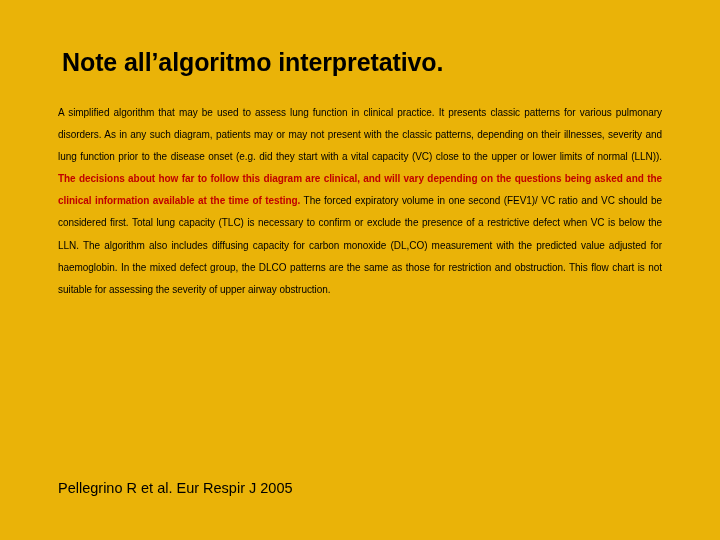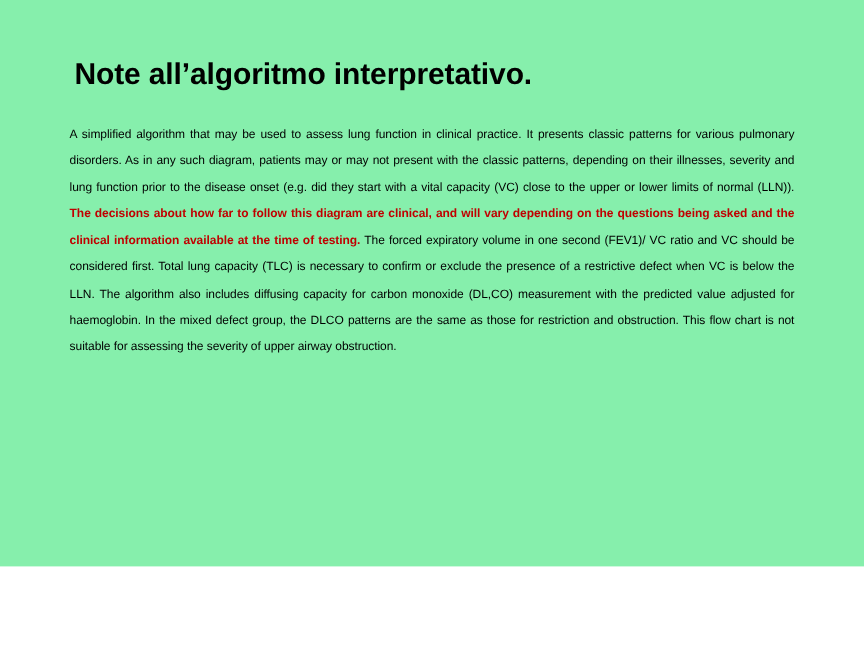--- a/index.html
+++ b/index.html
@@ -10,22 +10,22 @@
   body {
     width: 720px;
     height: 540px;
     background: #ffffff;
     font-family: "Liberation Sans", sans-serif;
     overflow: hidden;
   }
   .slide {
     position: relative;
     width: 720px;
-    height: 472px;
-    background: #86efac;
+    height: 540px;
+    background: #eab308;
     box-sizing: border-box;
   }
   .slide-title {
     position: absolute;
     left: 62px;
     top: 45px;
     width: 610px;
     font-family: "Liberation Sans", sans-serif;
     font-weight: bold;
     font-size: 25px;
@@ -74,14 +74,15 @@
 <body>
 
 <div class="slide">
 
   <div class="slide-title">Note all’algoritmo interpretativo.</div>
 
   <div class="body-block">
     <p><span class="seg">A simplified algorithm that may be used to assess lung function in clinical practice. It presents classic patterns for various pulmonary disorders. As in any such diagram, patients may or may not present with the classic patterns, depending on their illnesses, severity and lung function prior to the disease onset (e.g. did they start with a vital capacity (VC) close to the upper or lower limits of normal (LLN)). </span><span class="seg emph-red">The decisions about how far to follow this diagram are clinical, and will vary depending on the questions being asked and the clinical information available at the time of testing.</span><span class="seg"> The forced expiratory volume in one second (FEV1)/ VC ratio and VC should be considered first. Total lung capacity (TLC) is necessary to confirm or exclude the presence of a restrictive defect when VC is below the LLN. The algorithm also includes diffusing capacity for carbon monoxide (DL,CO) measurement with the predicted value adjusted for haemoglobin. In the mixed defect group, the DLCO patterns are the same as those for restriction and obstruction. This flow chart is not suitable for assessing the severity of upper airway obstruction.</span></p>
   </div>
 
+  <div class="citation">Pellegrino R et al. Eur Respir J 2005</div>
 
 </div>
 
 </body></html>

